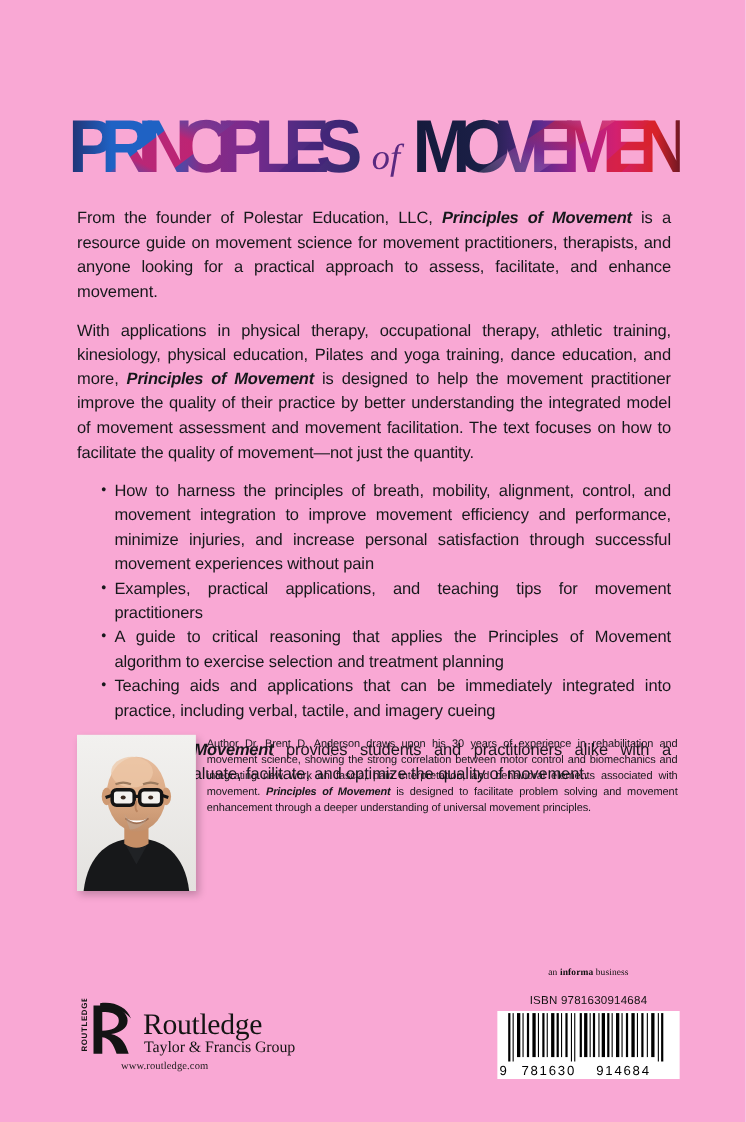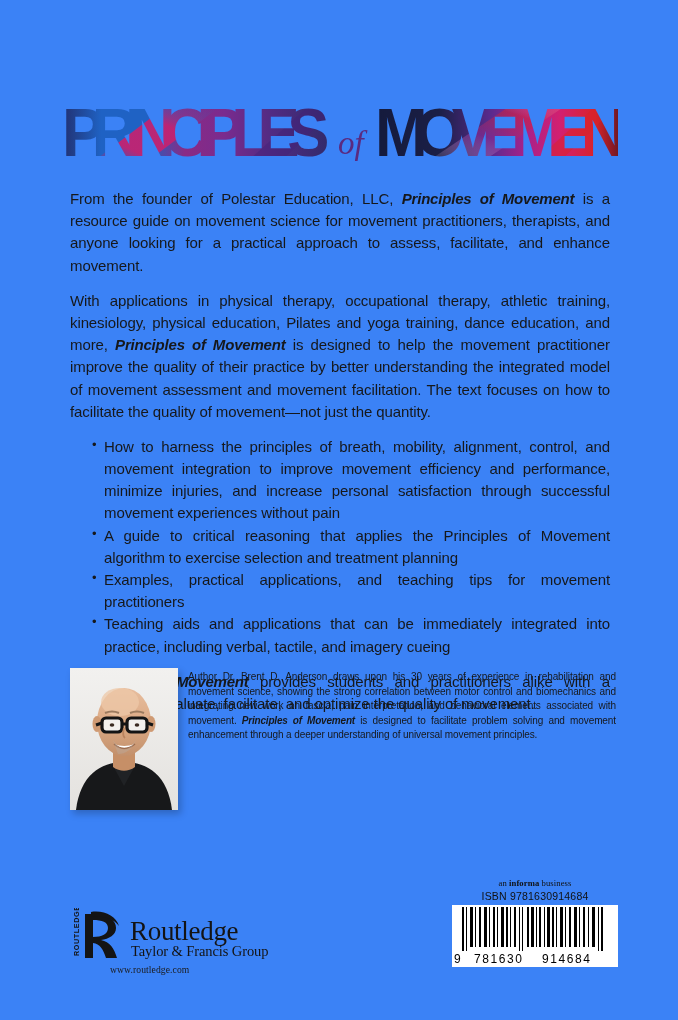--- a/index.html
+++ b/index.html
@@ -12,21 +12,21 @@
     height: 1020px;
     font-family: "Liberation Sans", sans-serif;
     color: #111111;
     position: relative;
     overflow: hidden;
   }
 
   .page {
     position: absolute;
     inset: 0;
-    background: #3b82f6;
+    background: #f9a8d4;
     text-decoration: underline;
   }
 
   
   .title-block {
     position: absolute;
     left: 62px;
     top: 96px;
     width: 556px;
     height: 74px;
@@ -136,21 +136,21 @@
     position: absolute;
     right: 55px;
     top: 878px;
     width: 176px;
     text-align: center;
   }
   .informa {
     font-size: 8.6px;
     color: #111;
     letter-spacing: 0.1px;
-    margin-bottom: 2px;
+    margin-bottom: 16px;
     font-family: "Liberation Serif", serif;
   }
   .informa b { font-weight: bold; }
   .isbn-num {
     font-size: 10.5px;
     color: #111;
     letter-spacing: 0.2px;
     margin-bottom: 3px;
     font-family: "Liberation Sans", sans-serif;
   }
@@ -225,22 +225,22 @@
 
   <div class="copy">
 
     <p class="para j"><span>From the founder of Polestar Education, LLC, </span><span class="bold-ital">Principles of Movement</span><span> is a resource guide on movement science for movement practitioners, therapists, and anyone looking for a practical approach to assess, facilitate, and enhance movement.</span></p>
 
     <p class="para j"><span>With applications in physical therapy, occupational therapy, athletic training, kinesiology, physical education, Pilates and yoga training, dance education, and more, </span><span class="bold-ital">Principles of Movement</span><span> is designed to help the movement practitioner improve the quality of their practice by better understanding the integrated model of movement assessment and movement facilitation. The text focuses on how to facilitate the quality of movement—not just the quantity.</span></p>
 
 
     <ul class="bullets">
       <li>How to harness the principles of breath, mobility, alignment, control, and movement integration to improve movement efficiency and performance, minimize injuries, and increase personal satisfaction through successful movement experiences without pain</li>
+      <li>Examples, practical applications, and teaching tips for movement practitioners</li>
       <li>A guide to critical reasoning that applies the Principles of Movement algorithm to exercise selection and treatment planning</li>
-      <li>Examples, practical applications, and teaching tips for movement practitioners</li>
       <li>Teaching aids and applications that can be immediately integrated into practice, including verbal, tactile, and imagery cueing</li>
     </ul>
 
     <p class="closing"><span class="bold-ital">Principles of Movement</span><span> provides students and practitioners alike with a framework to evaluate, facilitate, and optimize the quality of movement.</span></p>
   </div>
 
   <div class="author-row">
 
     <div class="author-photo">
       <svg viewBox="0 0 108 142" xmlns="http://www.w3.org/2000/svg">

